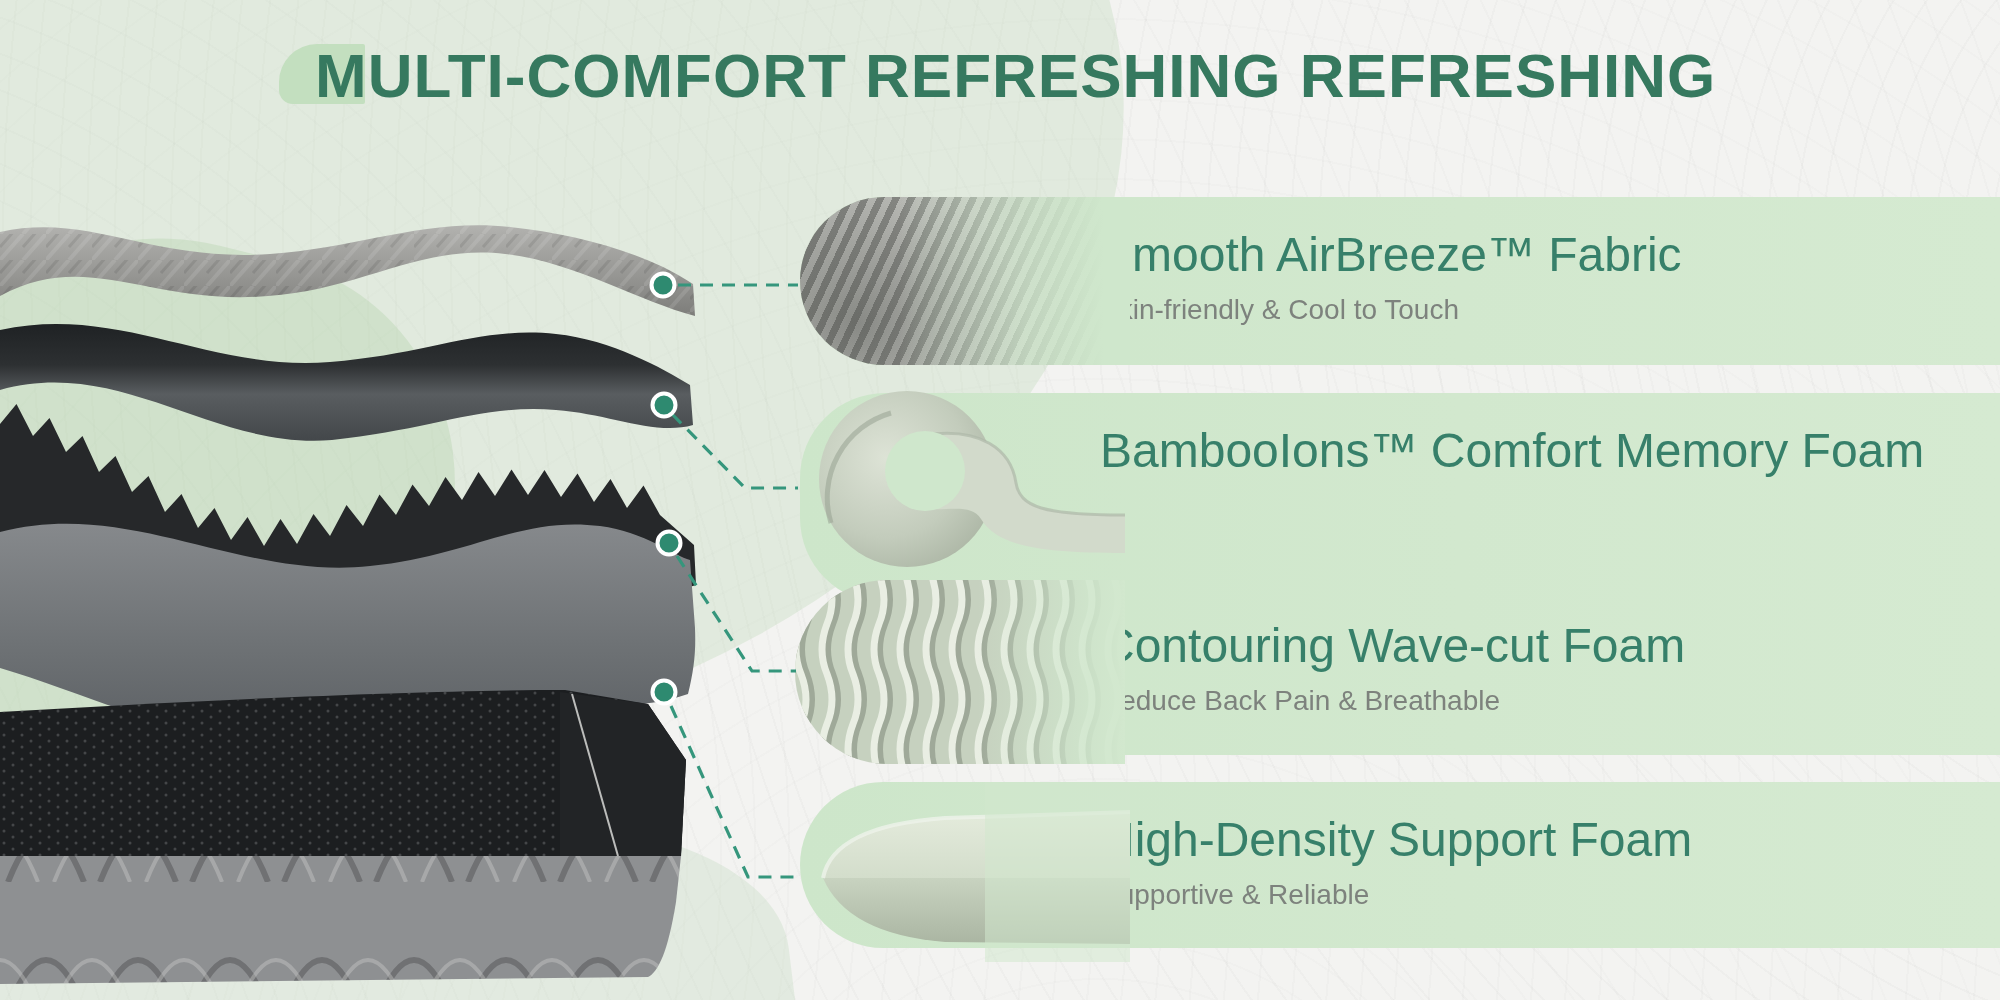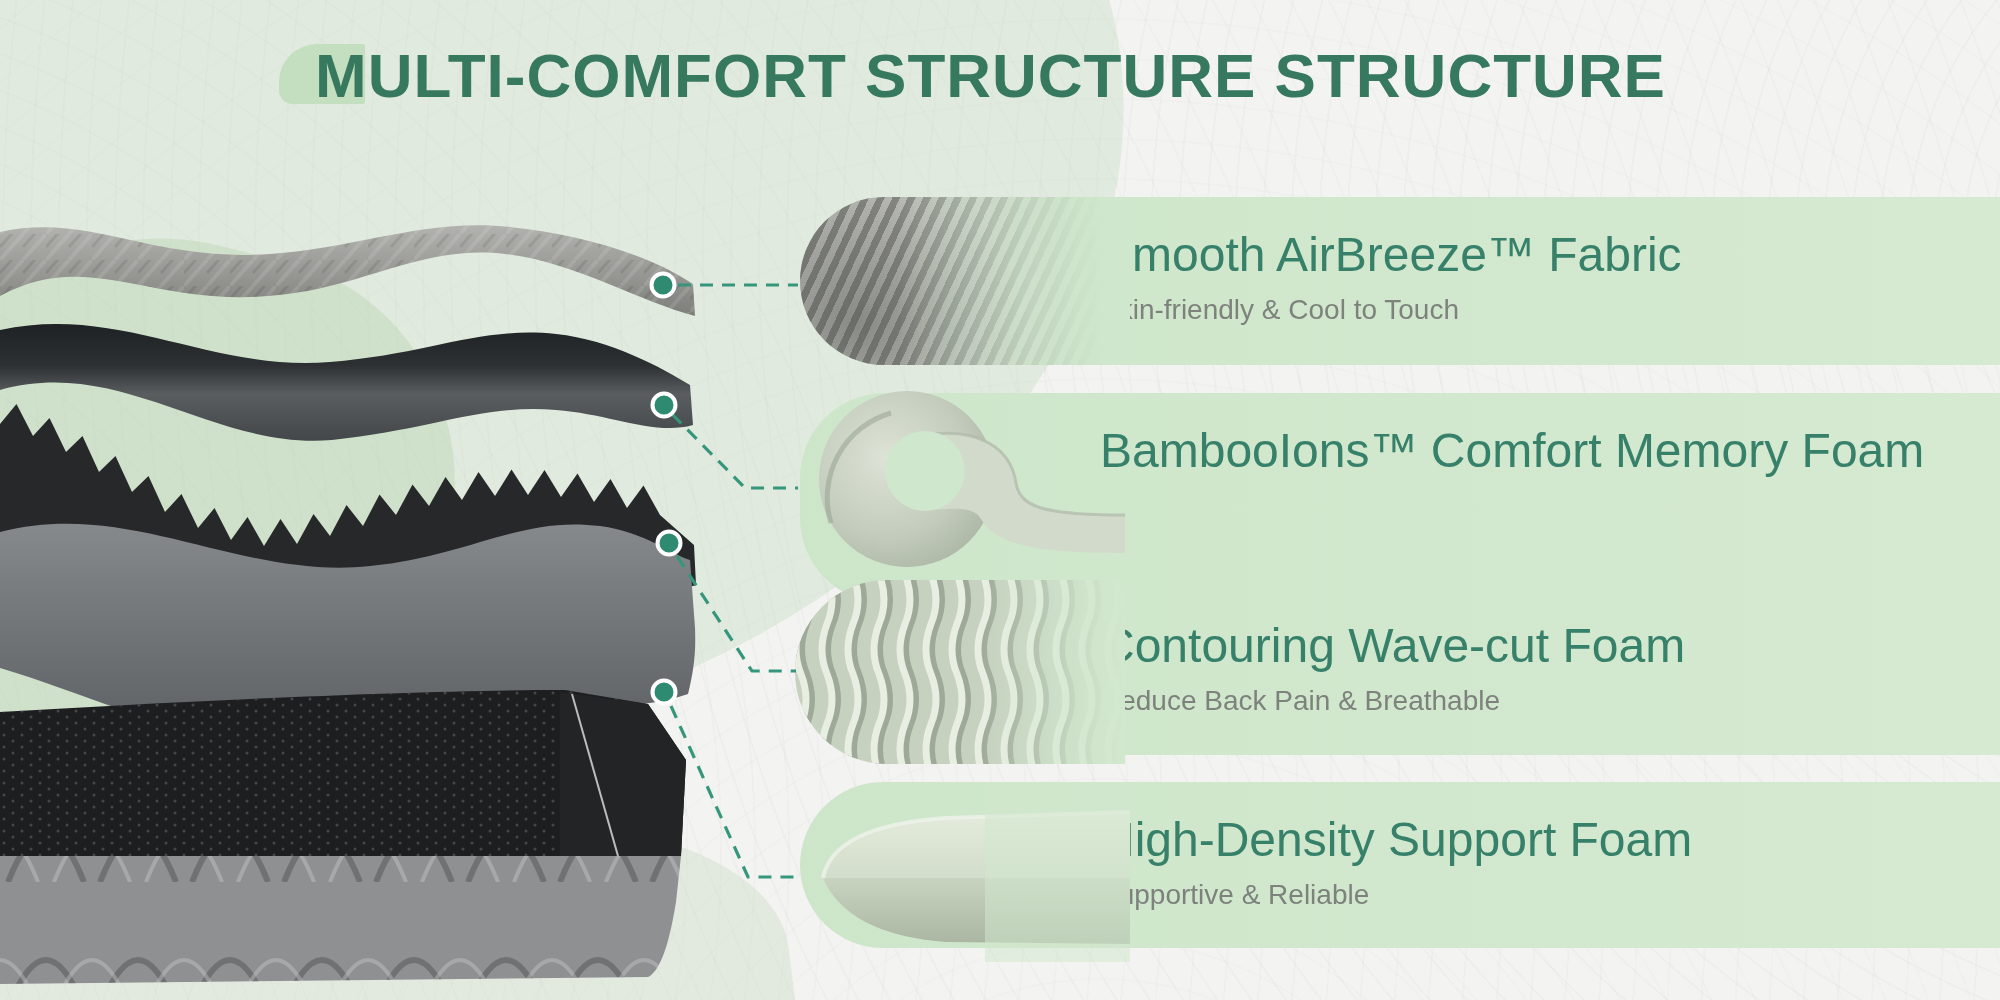--- a/index.html
+++ b/index.html
@@ -51,21 +51,21 @@
 </head>
 <body>
 
 <div class="canvas">
 
   <div class="leaf leaf-top-left"></div>
   <div class="leaf leaf-mid-left"></div>
   <div class="leaf leaf-bottom-left"></div>
   <div class="title-accent"></div>
 
-  <h1 class="title">MULTI-COMFORT STRUCTURE STRUCTURE</h1>
+  <h1 class="title">MULTI-COMFORT REFRESHING REFRESHING</h1>
 
   <div class="band band-1">
     <div class="band-text">
       <p class="band-heading">Smooth AirBreeze™ Fabric</p>
       <p class="band-sub">Skin-friendly &amp; Cool to Touch</p>
     </div>
   </div>
   <div class="band band-2">
     <div class="band-text">
       <p class="band-heading">BambooIons™ Comfort Memory Foam</p>

